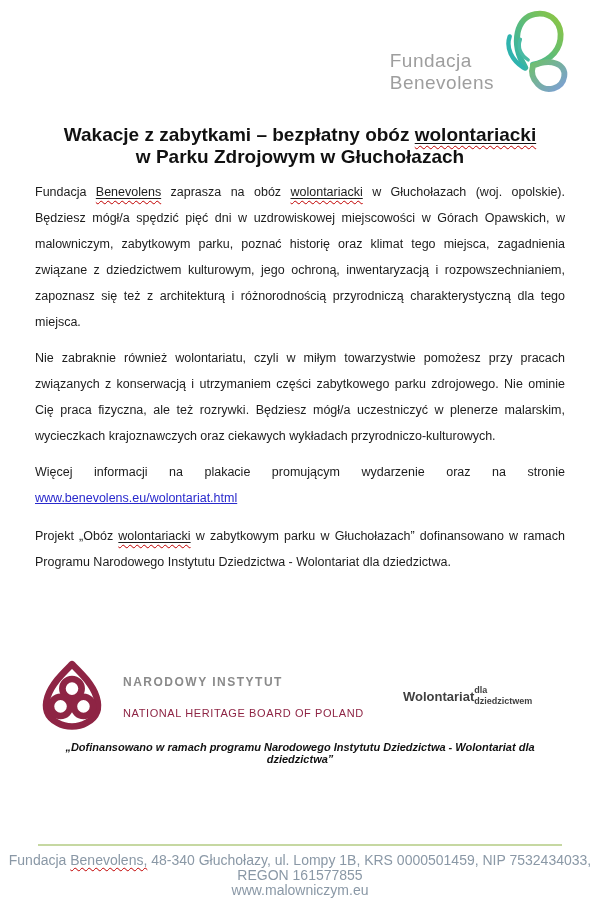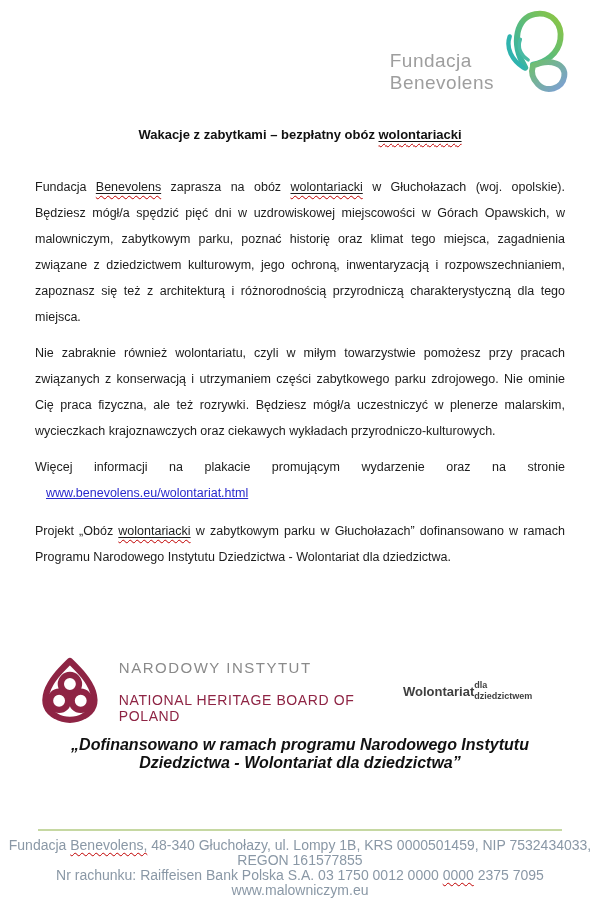--- a/index.html
+++ b/index.html
@@ -5,38 +5,38 @@
   html,body { margin:0; padding:0; background:#fff; }
   .page {
     position:relative; width:600px; height:910px; background:#ffffff;
     font-family:"Liberation Sans", sans-serif; color:#1c1c1c; overflow:hidden;
   }
   
   .brand { position:absolute; top:8px; right:26px; display:flex; align-items:flex-end; gap:2px; }
   .brand-text { color:#9e9e9e; font-size:19px; line-height:22px; letter-spacing:0.5px; padding-bottom:6px; }
   
   .content { padding:124px 35px 0 35px; }
-  .title { margin:0; font-size:13px; font-weight:bold; line-height:22px; text-align:center; color:#111; }
+  .title { margin:0; font-size:19px; font-weight:bold; line-height:22px; text-align:center; color:#111; }
   p.body { margin:10px 0 0; font-size:12.5px; line-height:26px; text-align:justify; }
-  p.first { margin-top:28px; }
+  p.first { margin-top:11px; }
   p.project { margin-top:12px; }
   
   .u  { text-decoration:underline; text-decoration-thickness:1px; text-underline-offset:2px; }
   .sq { text-decoration:underline wavy #c00000; text-decoration-thickness:1px; text-underline-offset:4px; }
   .sqf{ text-decoration:underline wavy #c00000; text-decoration-thickness:1px; text-underline-offset:2px; }
-  a.link { color:#2929cc; text-decoration:underline; font-size:12.5px;margin-left:11px; }
+  a.link { color:#2929cc; text-decoration:underline; font-size:12.5px; }
   
   .logos { display:flex; justify-content:space-between; align-items:center; margin-top:84px; padding:0 42px 0 0; }
   .nid { display:flex; align-items:center; gap:14px; }
-  .nid-l12 { color:#8a8a8a; font-size:15px; font-weight:normal; letter-spacing:1.5px; line-height:17px; }
-  .nid-l3 { color:#8e2444; font-size:14px; letter-spacing:0.6px; margin-top:16px; }
+  .nid-l12 { color:#8a8a8a; font-size:12px; font-weight:bold; letter-spacing:1.5px; line-height:17px; }
+  .nid-l3 { color:#8e2444; font-size:11px; letter-spacing:0.6px; margin-top:16px; }
   .wol { display:flex; flex-direction:row; align-items:center; width:120px; }
   .wol-l1 { color:#3f3f3f; font-size:13px; font-weight:bold; line-height:14px; margin-top:2px; }
   .wol-l2 { color:#3f3f3f; font-size:9px; font-weight:bold; line-height:11px; }
-  .caption { margin-top:8px; text-align:center; font-size:16px; font-weight:bold; font-style:italic; color:#111; }
+  .caption { margin-top:8px; text-align:center; font-size:11px; font-weight:bold; font-style:italic; color:#111; }
   
   .footer { position:absolute; left:0; right:0; bottom:12px; text-align:center;
             color:#8a98a6; font-size:14px; line-height:15px; }
   .footer-rule { height:2px; background:#c6d8a2; margin:0 38px 7px 38px; }
 </style>
 </head>
 <body>
 
 <div class="page">
 
@@ -60,20 +60,21 @@
       <path d="M38,58 C56,50 72,56 70,69 C68,82 52,86 43,77 C37,71 36,64 38,58" fill="none" stroke="url(#g2)" stroke-width="6" stroke-linecap="round"></path>
       <path d="M28,60 C16,52 10,40 14,28" fill="none" stroke="#2fb3ae" stroke-width="4.5" stroke-linecap="round"></path>
       <path d="M33,52 C25,47 22,39 25,31" fill="none" stroke="#49bba4" stroke-width="3.5" stroke-linecap="round"></path>
     </svg>
   </div>
 
   <div class="content">
 
     <h1 class="title">
       <div><span>Wakacje z zabytkami – bezpłatny obóz </span><span class="u"><span class="sq">wolontariacki</span></span></div>
+      <div>w Parku Zdrojowym w Głuchołazach</div>
     </h1>
 
     <p class="body first"><span>Fundacja </span><span class="u"><span class="sq">Benevolens</span></span><span> zaprasza na obóz </span><span class="u"><span class="sq">wolontariacki</span></span><span> w Głuchołazach (woj. opolskie). Będziesz mógł/a spędzić pięć dni w uzdrowiskowej miejscowości w Górach Opawskich, w malowniczym, zabytkowym parku, poznać historię oraz klimat tego miejsca, zagadnienia związane z dziedzictwem kulturowym, jego ochroną, inwentaryzacją i rozpowszechnianiem, zapoznasz się też z architekturą i różnorodnością przyrodniczą charakterystyczną dla tego miejsca.</span></p>
 
     <p class="body">Nie zabraknie również wolontariatu, czyli w miłym towarzystwie pomożesz przy pracach związanych z konserwacją i utrzymaniem części zabytkowego parku zdrojowego. Nie ominie Cię praca fizyczna, ale też rozrywki. Będziesz mógł/a uczestniczyć w plenerze malarskim, wycieczkach krajoznawczych oraz ciekawych wykładach przyrodniczo-kulturowych.</p>
 
     <p class="body"><span>Więcej informacji na plakacie promującym wydarzenie oraz na stronie </span><a class="link" href="#">www.benevolens.eu/wolontariat.html</a></p>
 
     <p class="body project"><span>Projekt „Obóz </span><span class="u"><span class="sq">wolontariacki</span></span><span> w zabytkowym parku w Głuchołazach” dofinansowano w ramach Programu Narodowego Instytutu Dziedzictwa - Wolontariat dla dziedzictwa.</span></p>
 
@@ -100,17 +101,16 @@
         <div class="wol-l2">dla dziedzictwem</div>
       </div>
     </div>
 
     <div class="caption">„Dofinansowano w ramach programu Narodowego Instytutu Dziedzictwa - Wolontariat dla dziedzictwa”</div>
   </div>
 
   <div class="footer">
     <div class="footer-rule"></div>
     <div><span>Fundacja </span><span class="sqf">Benevolens,</span><span> 48-340 Głuchołazy, ul. Lompy 1B, KRS 0000501459, NIP 7532434033, REGON 161577855</span></div>
-    <div><span>Nr rachunku: Raiffeisen Bank Polska S.A. 03 1750 0012 0000 </span><span class="sqf">0000</span><span> 2375 7095</span></div>
     <div>www.malowniczym.eu</div>
   </div>
 
 </div>
 
 </body></html>

